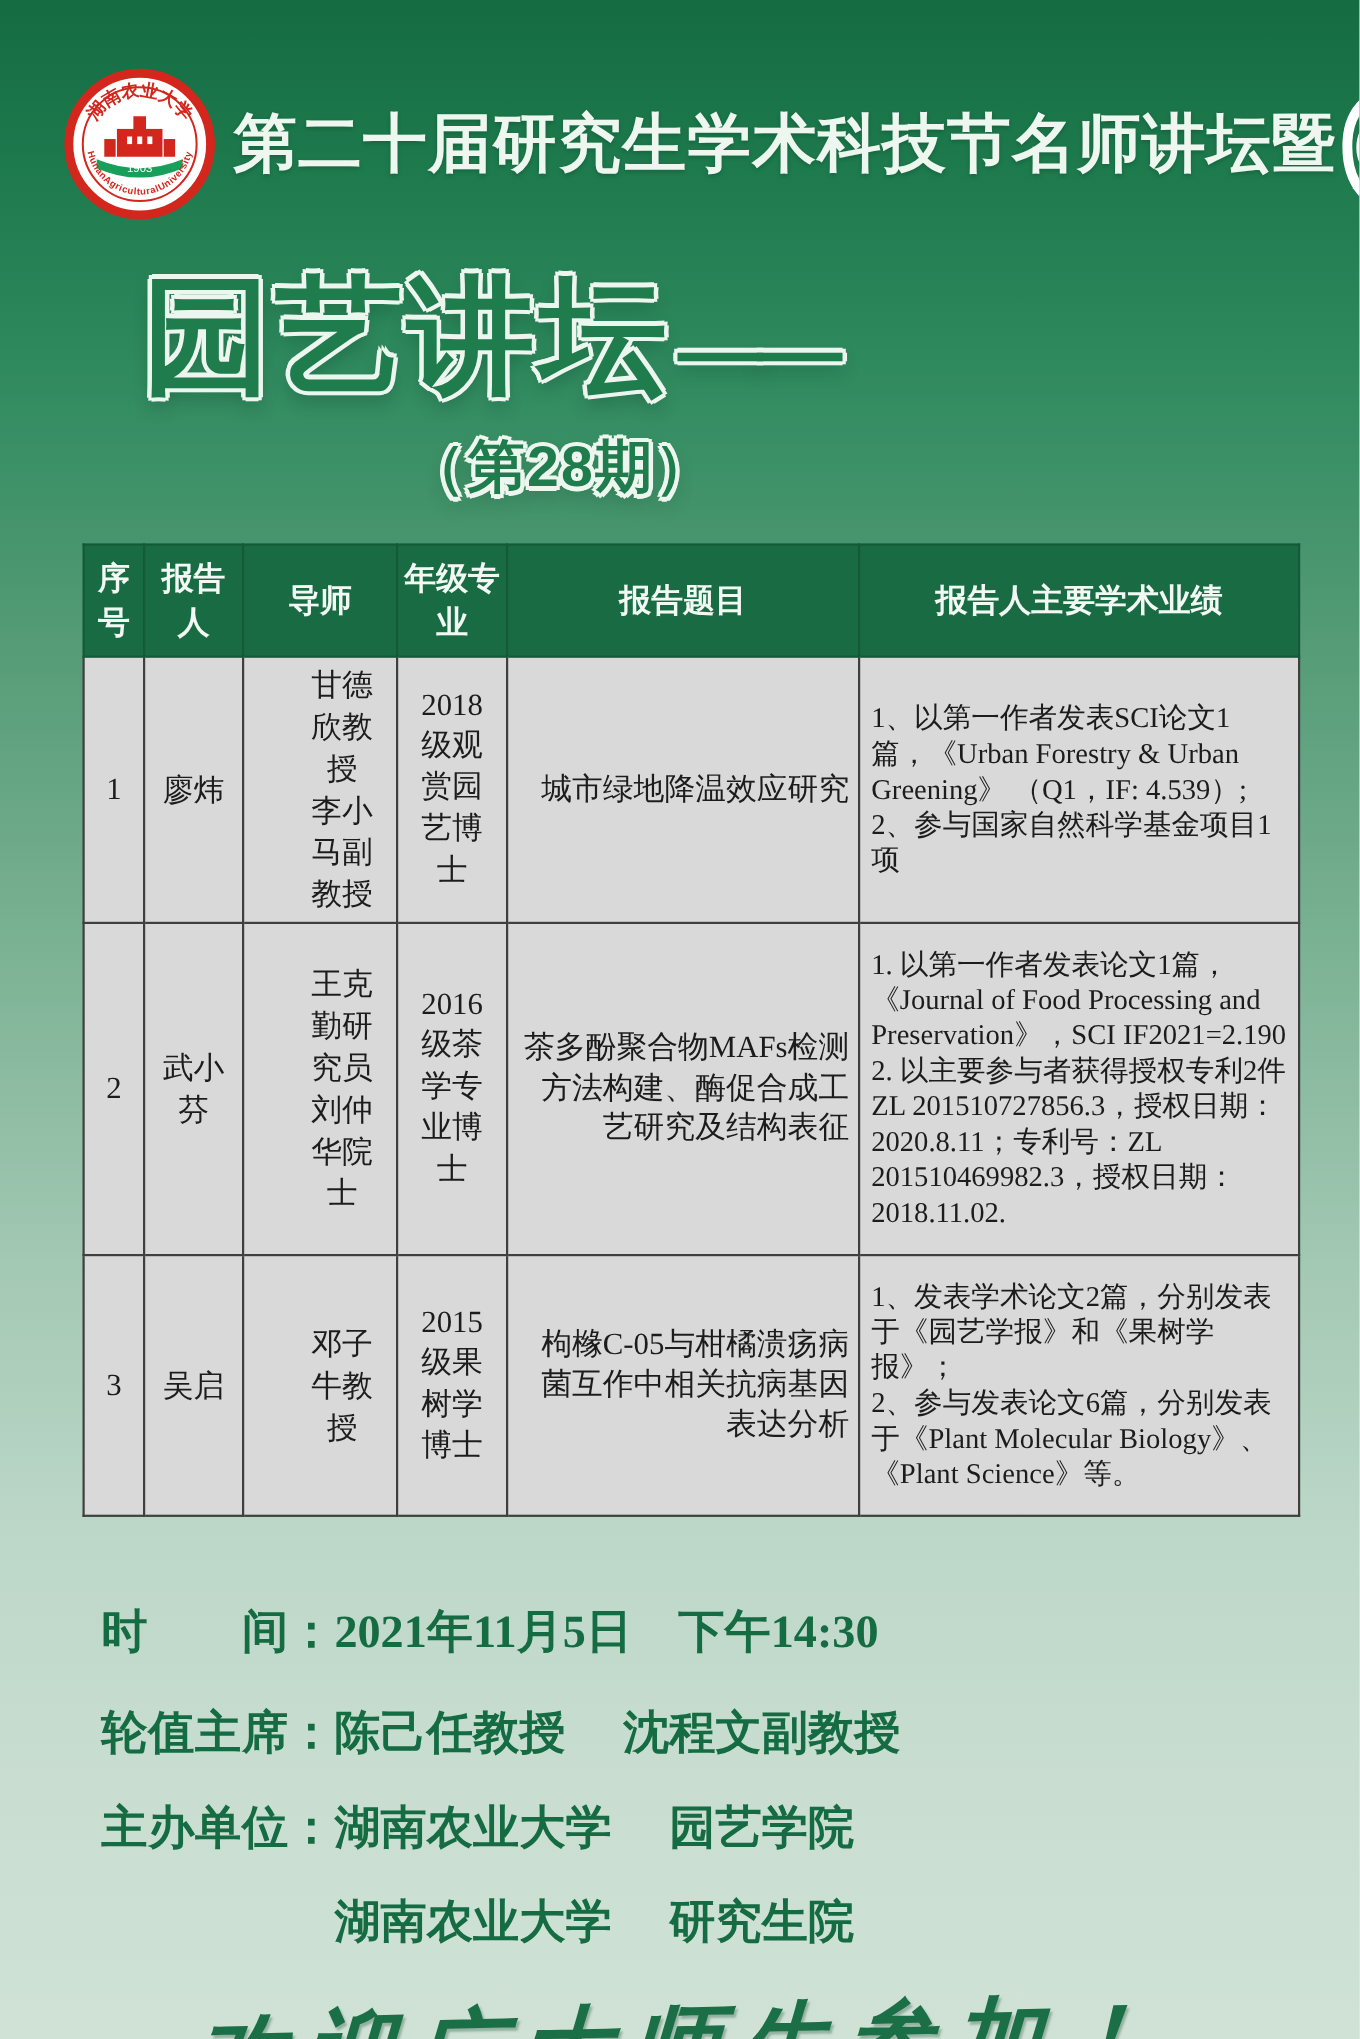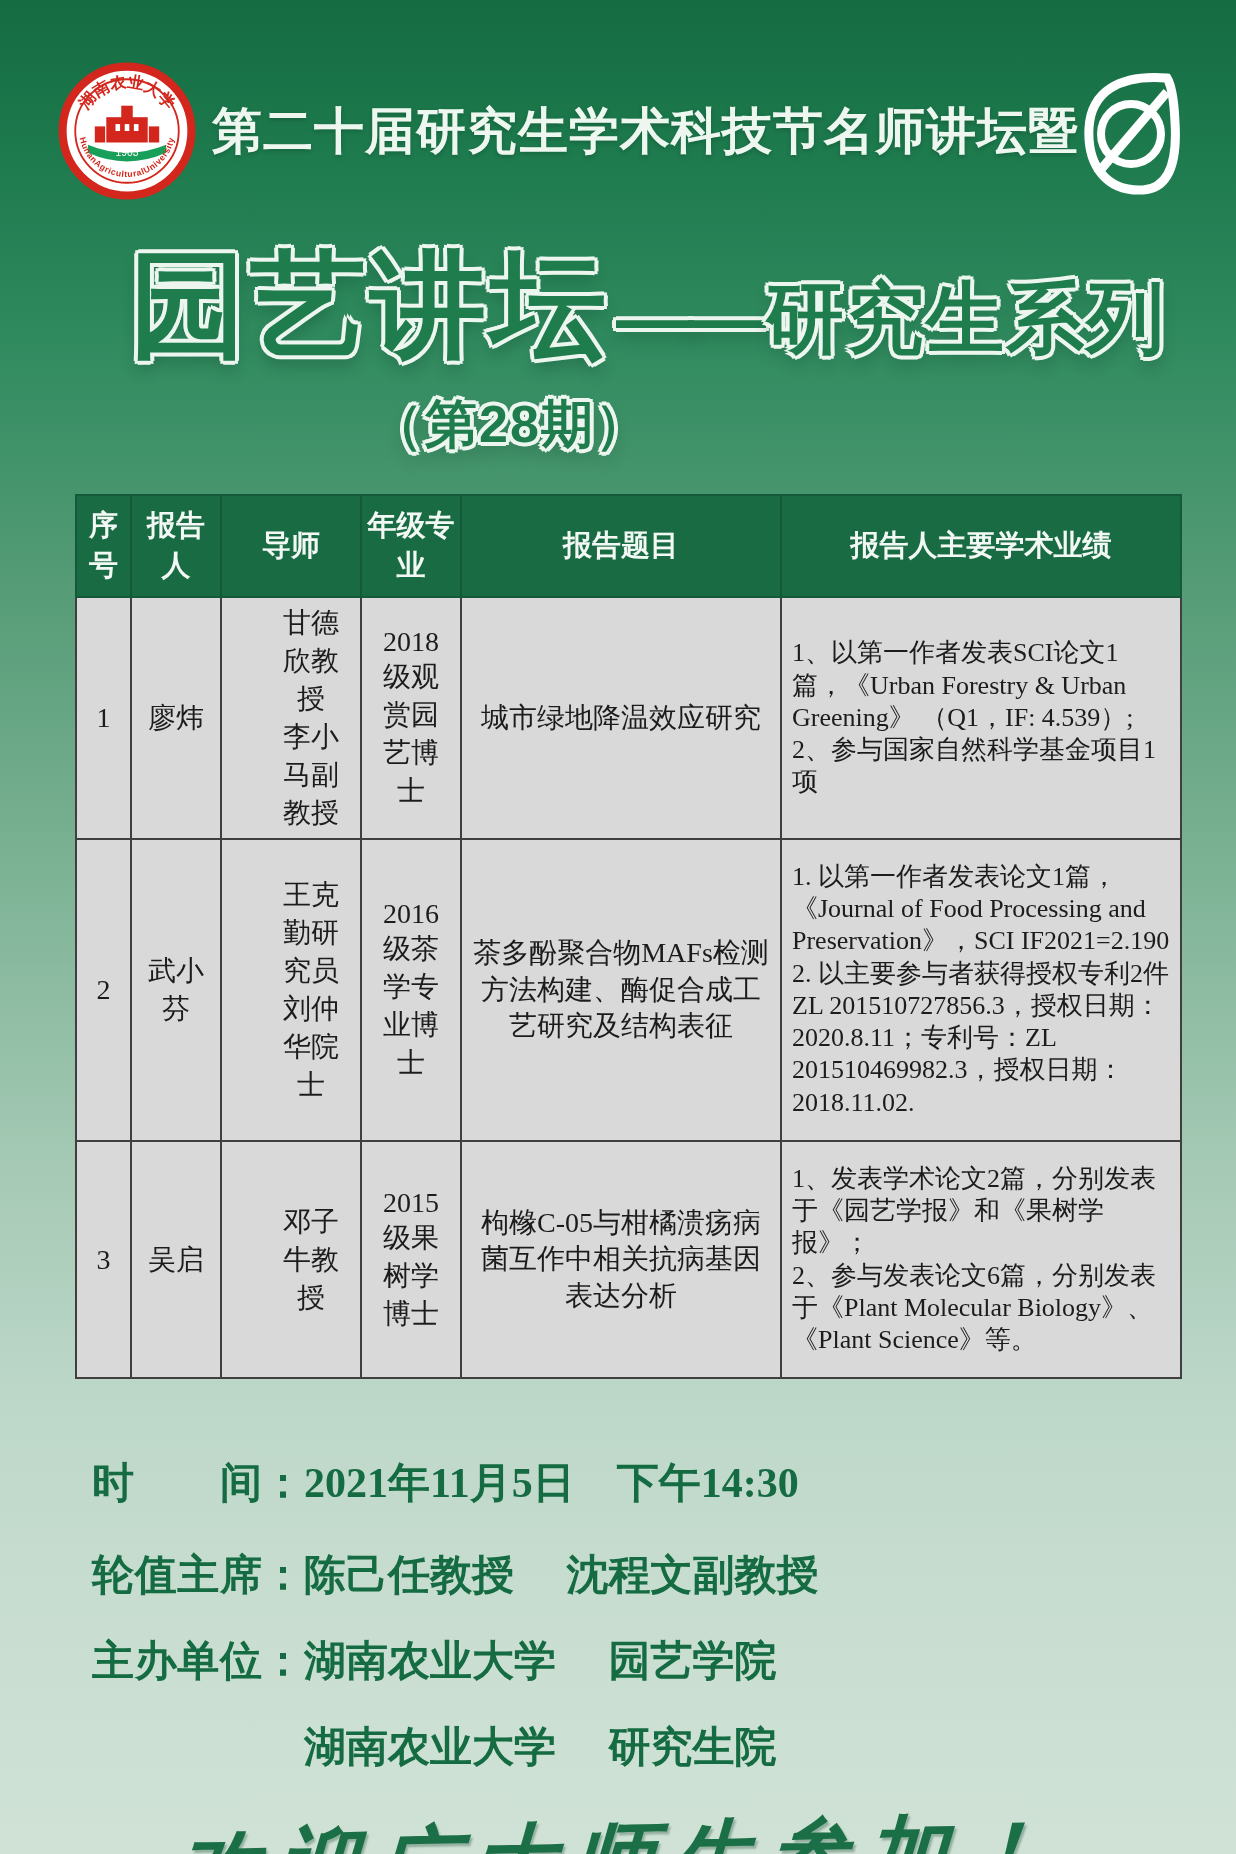--- a/index.html
+++ b/index.html
@@ -18,21 +18,21 @@
   
   .top-header{
     display:flex;align-items:center;
     padding:62px 70px 0 58px;
   }
   .emblem{width:138px;height:138px;flex:0 0 auto;}
   .event-title{
     flex:1;
     margin-left:16px;
     color:#eef7ef;
-    font-size:50px;font-weight:bold;
+    font-size:58px;font-weight:bold;
     letter-spacing:1px;
     text-shadow:0 2px 4px rgba(0,40,20,.25);
     white-space:nowrap;
   }
   .college-logo{width:104px;height:128px;flex:0 0 auto;margin-top:6px;}
 
   
   .title-block{margin:28px 0 0 130px;}
   .title-line{display:flex;align-items:baseline;white-space:nowrap;text-align:right;}
   .outlined{
@@ -73,21 +73,21 @@
     background:#d9d9d9;
     color:#1c1c1c;
     border:2px solid #3f3f3f;
     font-family:"Liberation Serif","DejaVu Serif",serif;
     font-size:28px;
     vertical-align:middle;
     padding:6px 8px;
   }
   td.c-center{text-align:center;}
   td.c-pre{white-space:pre-line;padding-left:48px;}
-  td.c-topic{text-align:center;line-height:1.3;}
+  td.c-topic{text-align:right;line-height:1.3;}
   td.c-ach{font-size:26px;line-height:1.24;text-align:left;padding:21px 10px;}
   tr.r1{height:165px;} tr.r2{height:285px;} tr.r3{height:197px;}
 
   
   .info-section{
     margin:76px 0 0 92px;
     color:#156b42;
     font-family:"Liberation Serif","DejaVu Serif",serif;
     font-weight:bold;
   }
@@ -151,21 +151,20 @@
       <path d="M88,8 C40,4 12,22 10,58 C8,96 28,122 64,120 C94,118 98,84 96,52 C95,30 93,16 88,8 Z" fill="none" stroke="#ffffff" stroke-width="9"></path>
       <circle cx="52" cy="64" r="30" fill="none" stroke="#ffffff" stroke-width="8"></circle>
       <line x1="18" y1="104" x2="88" y2="22" stroke="#ffffff" stroke-width="9"></line>
     </svg>
   </div>
 
   <div class="title-block">
     <div class="title-line">
       <span class="outlined forum-title">园艺讲坛</span>
       <span class="outlined title-dash">——</span>
-      <span class="outlined series-title">研究生系列</span>
     </div>
     <div class="outlined issue-number">（第28期）</div>
   </div>
 
   <table class="schedule-table">
     <colgroup>
       <col style="width:55px">
         <col style="width:90px">
         <col style="width:140px">
       <col style="width:100px">

